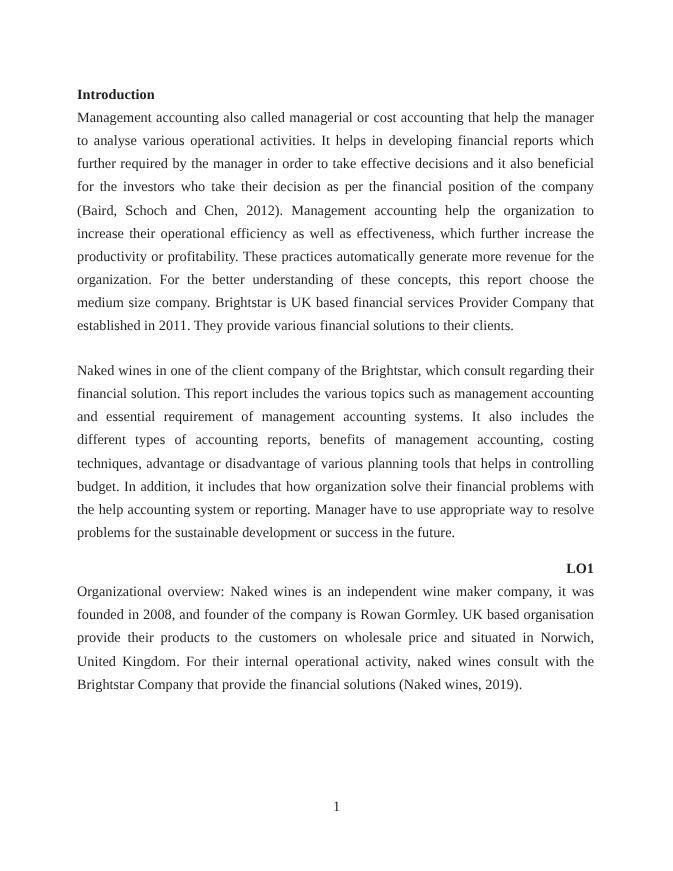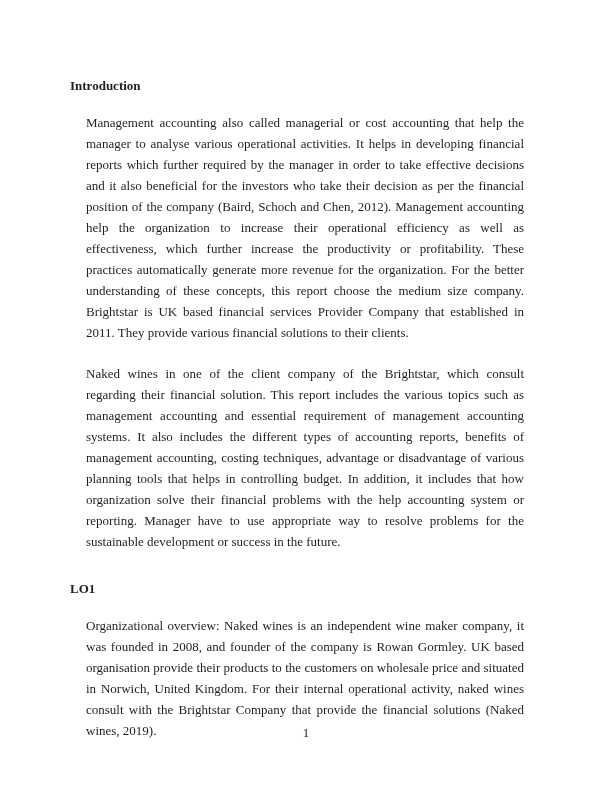--- a/index.html
+++ b/index.html
@@ -24,24 +24,25 @@
     font-size: 13px;
     line-height: 21px;
   }
   .heading {
     font-weight: bold;
     margin: 0;
     font-size: 13px;
     line-height: 21px;
   }
   .heading-lo1 {
-    margin-top: 26px;
+    margin-top: 12px;
+    text-align: right;
   }
   .para {
-    margin: 16px;
+    margin: 0;
     text-align: justify;
   }
   .para-spaced {
     margin-top: 20px;
   }
   .lead-bold {
     font-weight: normal;
   }
   .cite-italic {
   }

